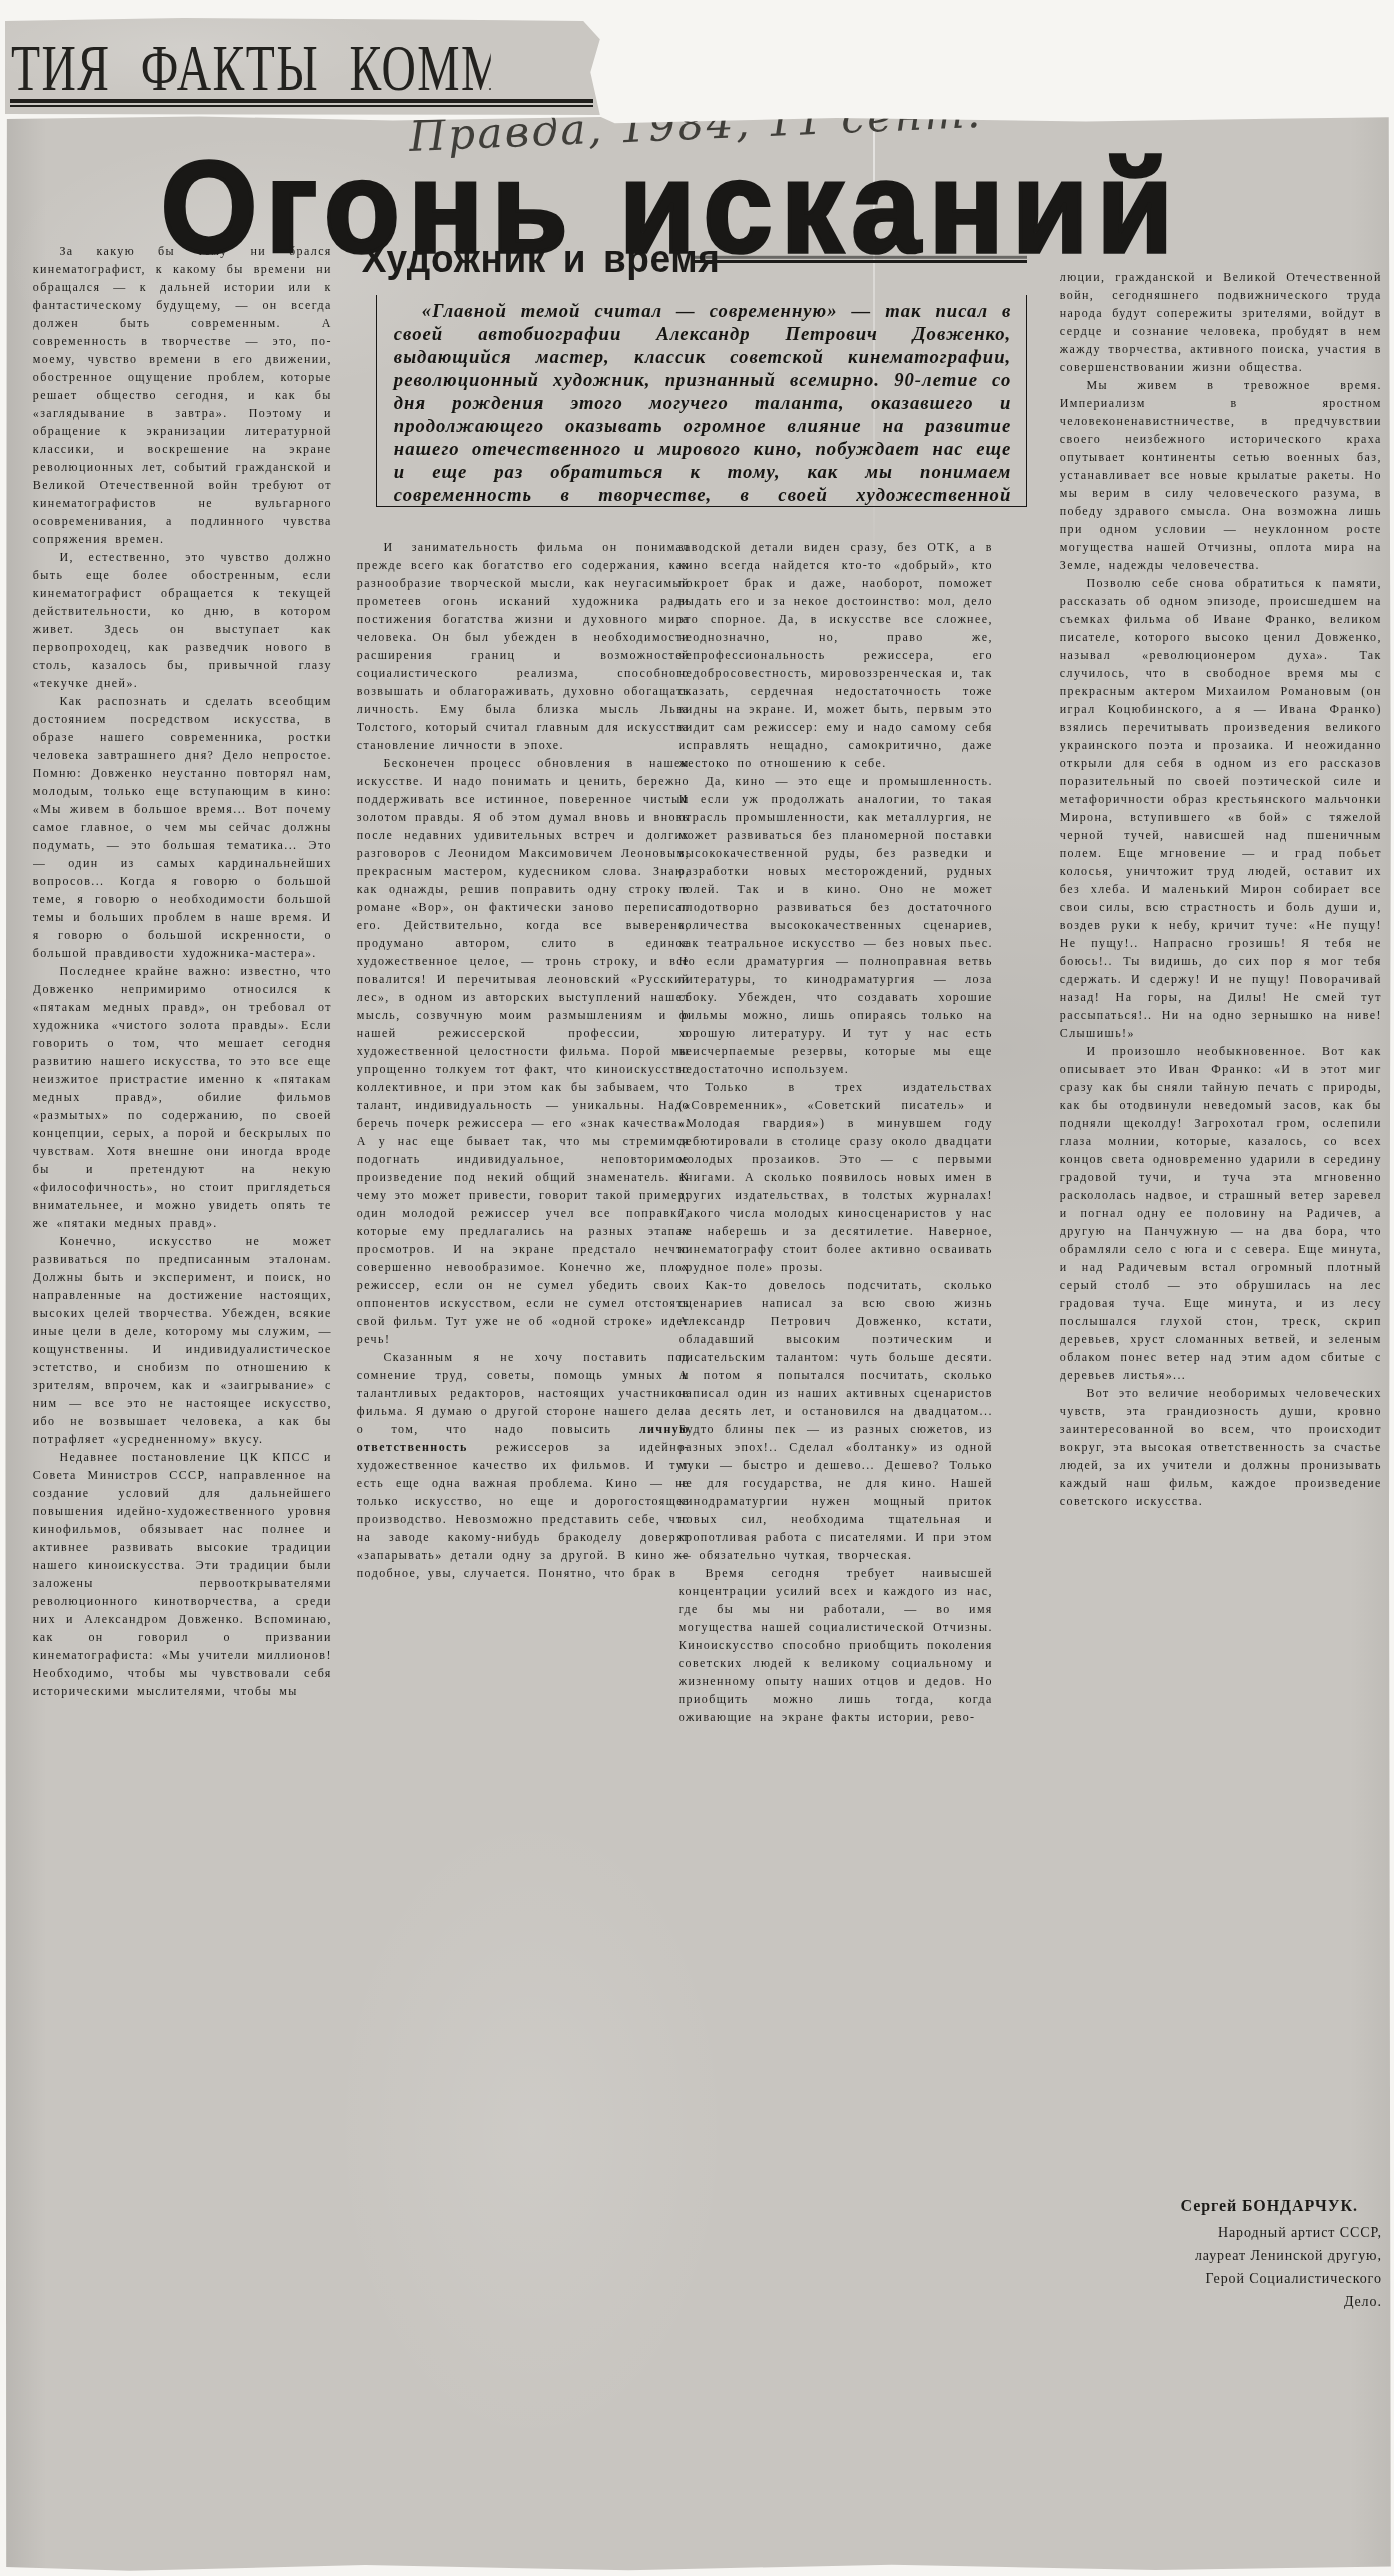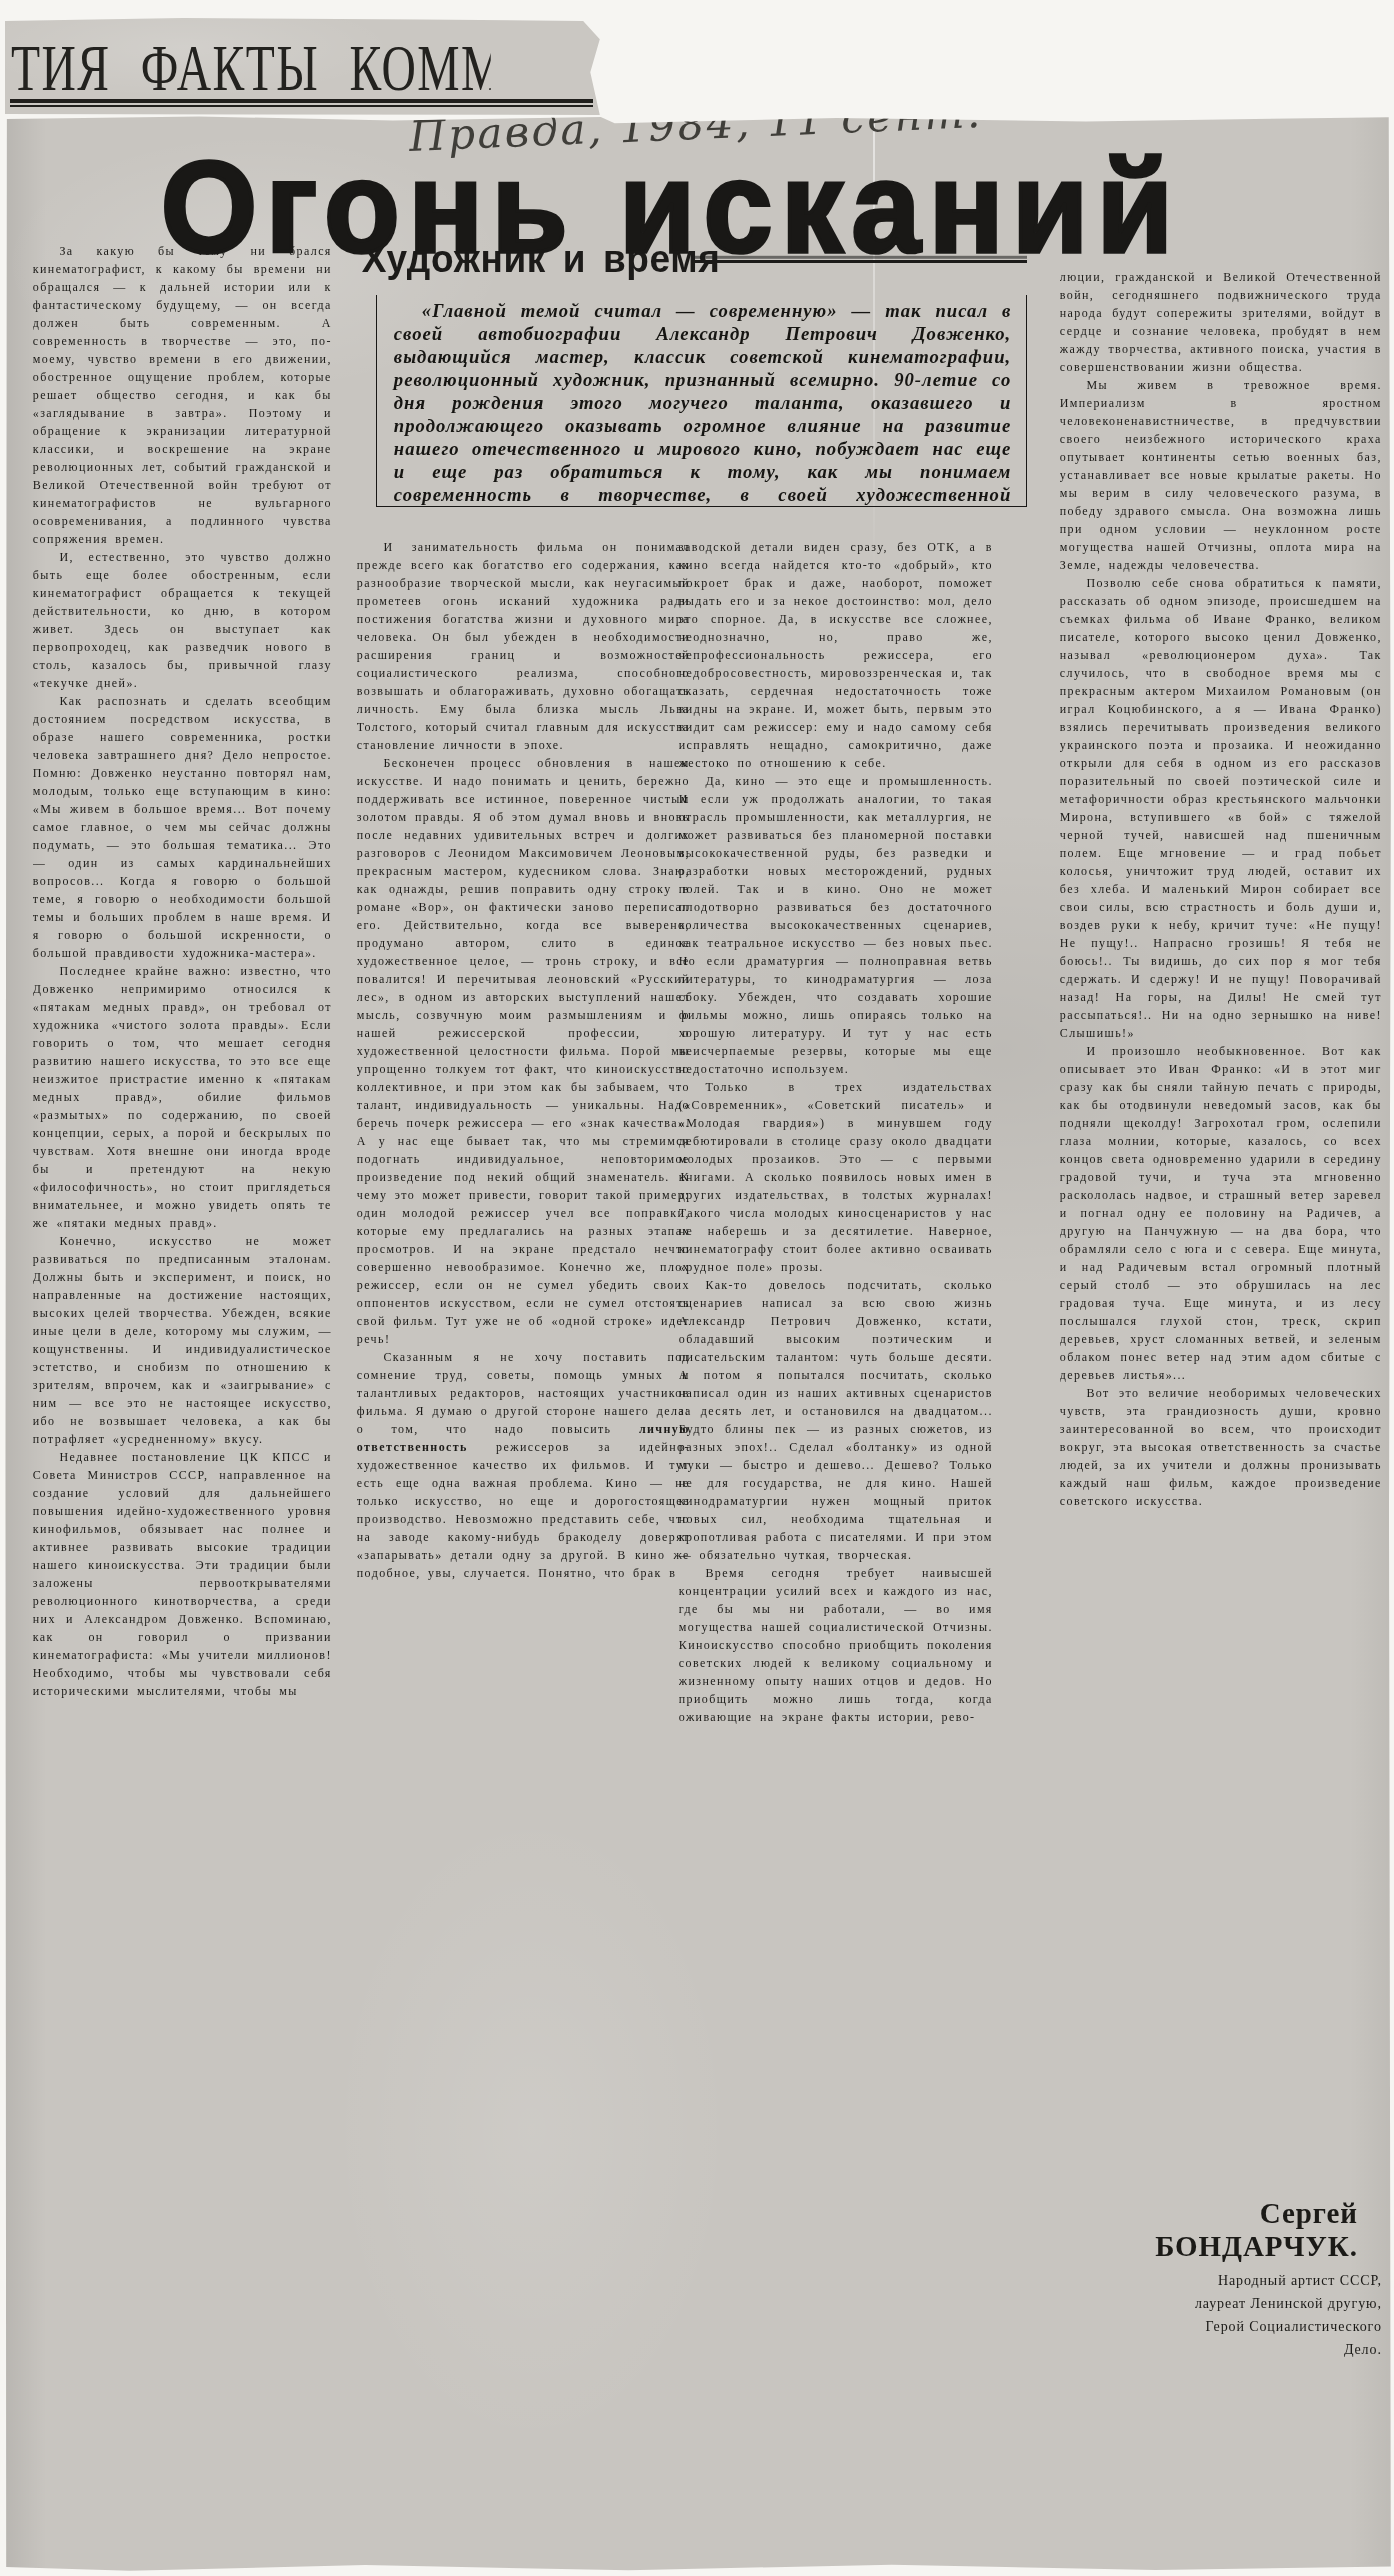--- a/index.html
+++ b/index.html
@@ -121,21 +121,21 @@
   #col-3{left:674px;top:422px; width:314px; height:2033px;}
   #col-4{left:1055px;top:152px; width:322px; height:1919px;}
 
   
   #signature{
     position:absolute;left:1055px;top:2081px;width:322px;
     text-align:right;color:#1b1a17;
   }
   #signature .sig-name{
     font-family:"Liberation Serif", serif;
-    font-weight:700;font-size:29px;letter-spacing:0.9px;
+    font-weight:700;font-size:16px;letter-spacing:0.9px;
     padding-right:24px;margin-bottom:6px;
   }
   #signature .sig-line{
     font-size:14px;line-height:23px;letter-spacing:0.9px;
   }
   b{letter-spacing:1.4px;}
 </style>
 </head>
 <body>
 

